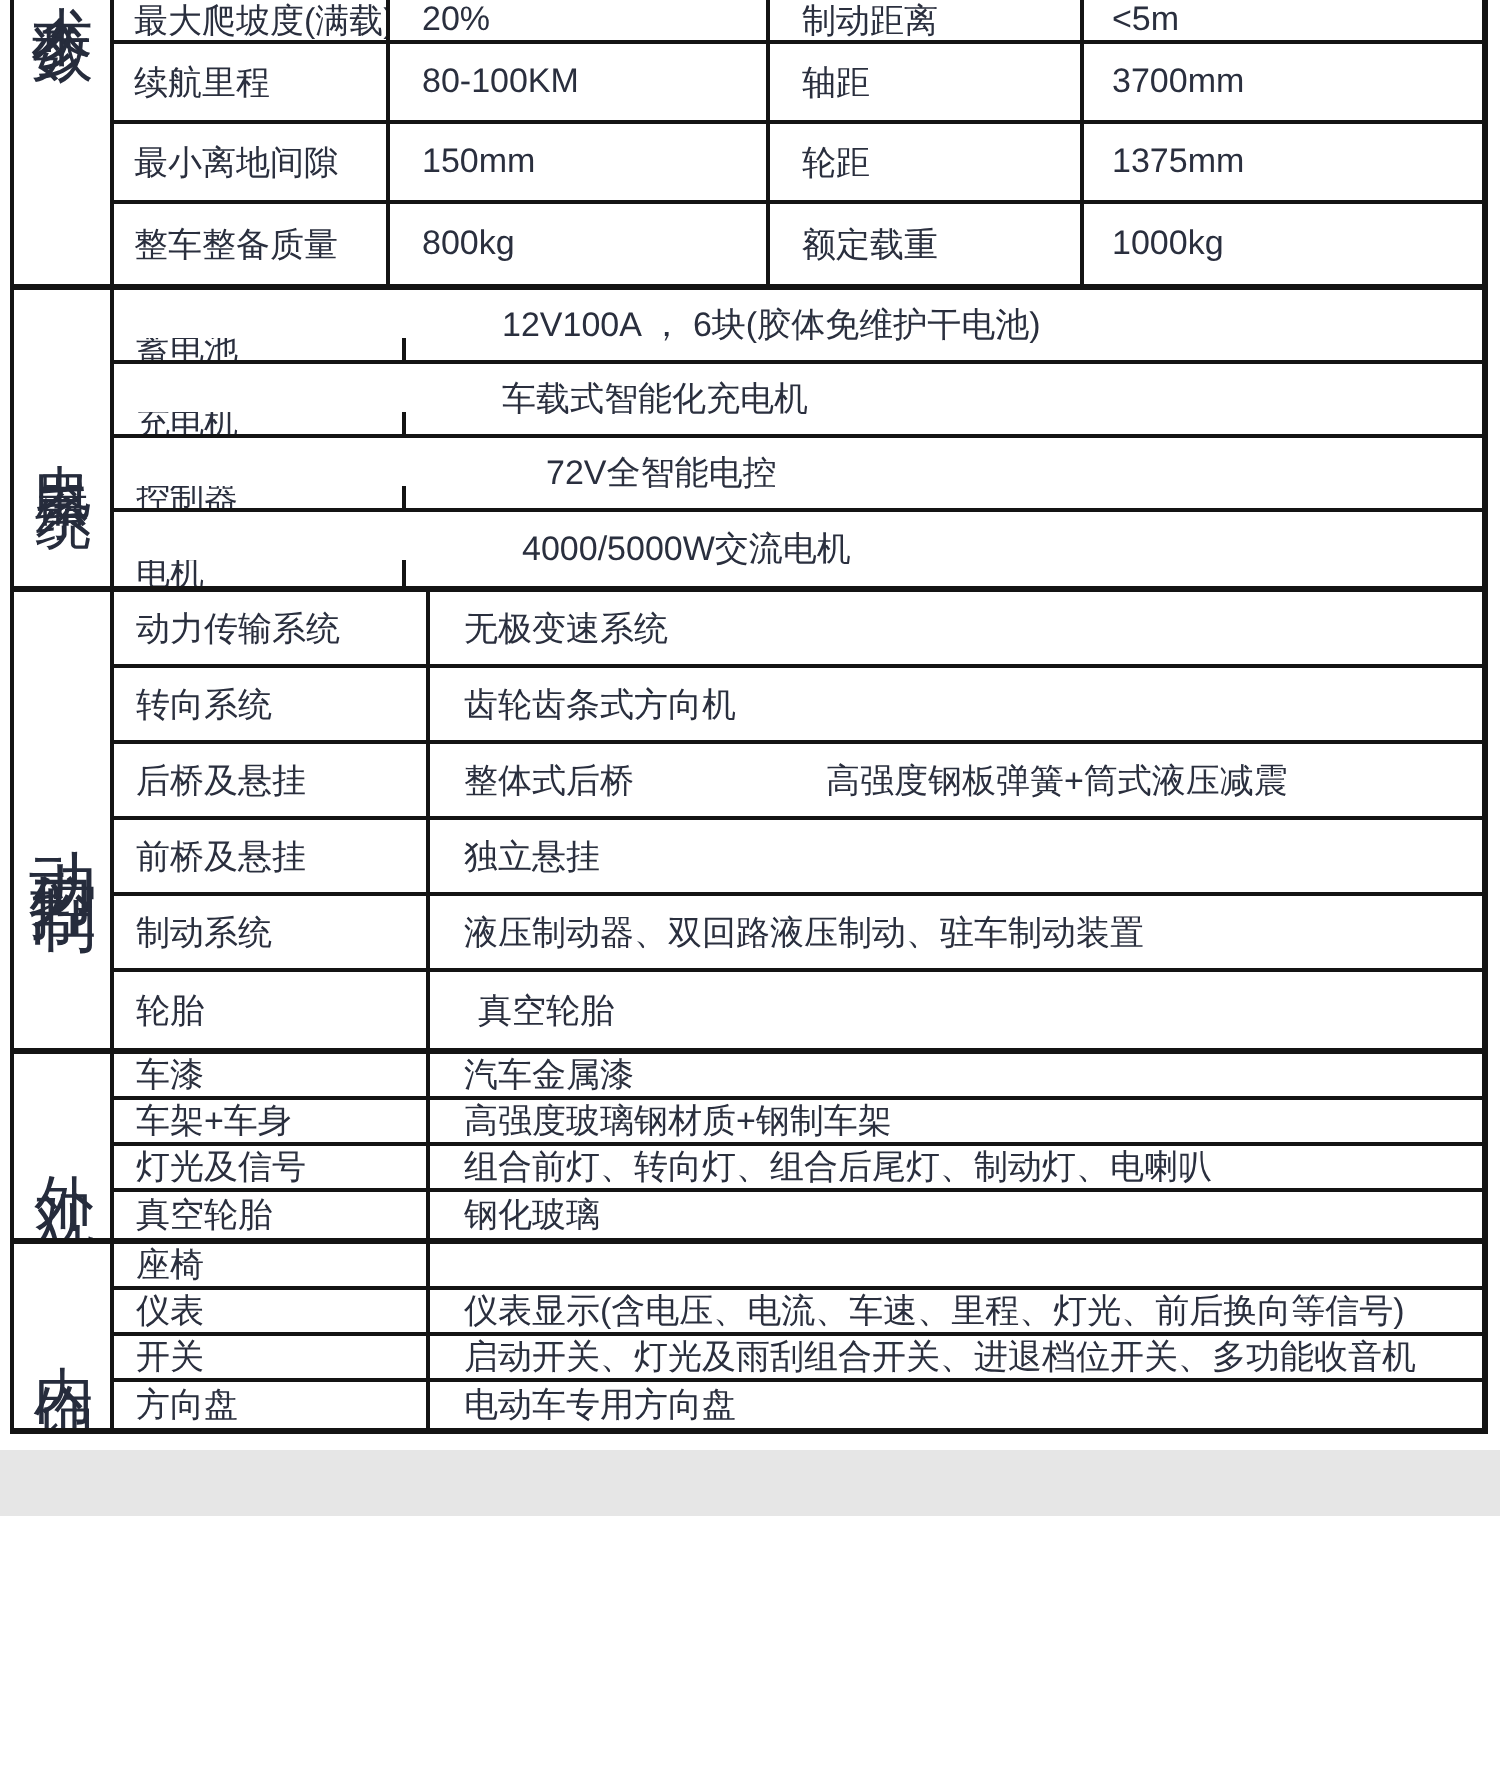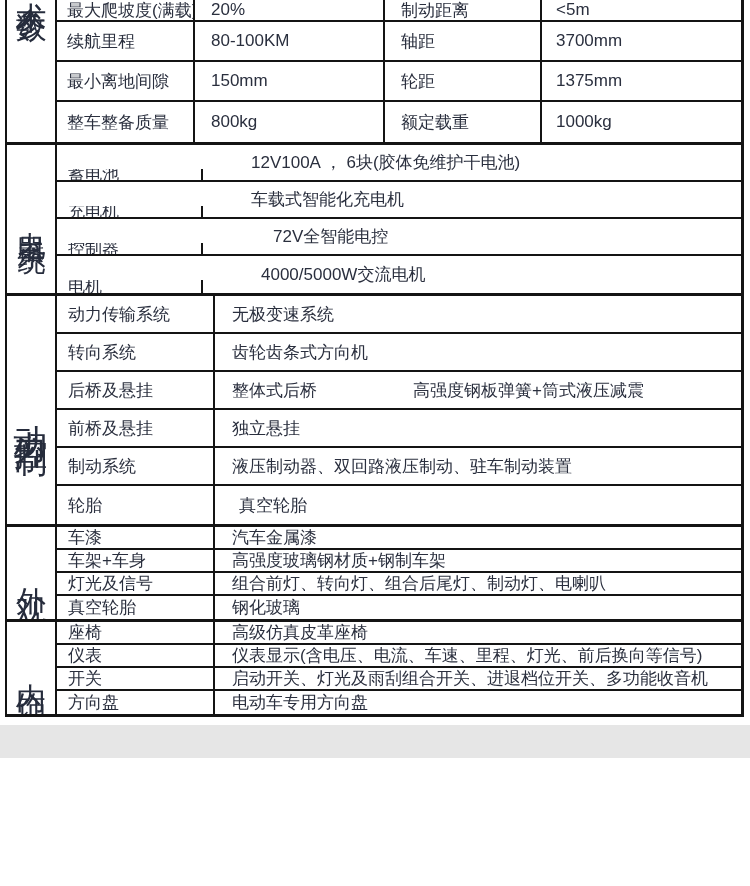--- a/index.html
+++ b/index.html
@@ -174,21 +174,20 @@
     </div>
   </div>
 
   <div class="section s5">
     <div class="cat cat-center">
       <div class="cat-text">内饰</div>
     </div>
     <div class="rows">
       <div class="row">
         <div class="cell lab">座椅</div>
-        <div class="cell val">高级仿真皮革座椅</div>
       </div>
       <div class="row">
         <div class="cell lab">仪表</div>
         <div class="cell val">仪表显示(含电压、电流、车速、里程、灯光、前后换向等信号)</div>
       </div>
       <div class="row">
         <div class="cell lab">开关</div>
         <div class="cell val">启动开关、灯光及雨刮组合开关、进退档位开关、多功能收音机</div>
       </div>
       <div class="row">

